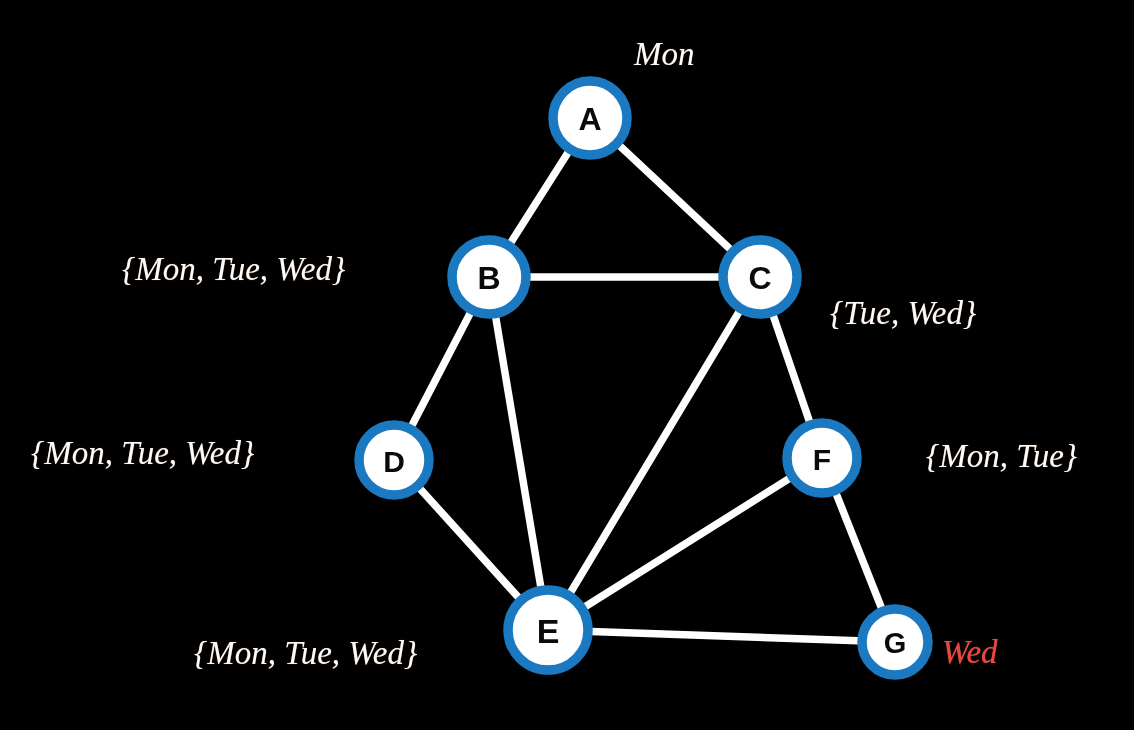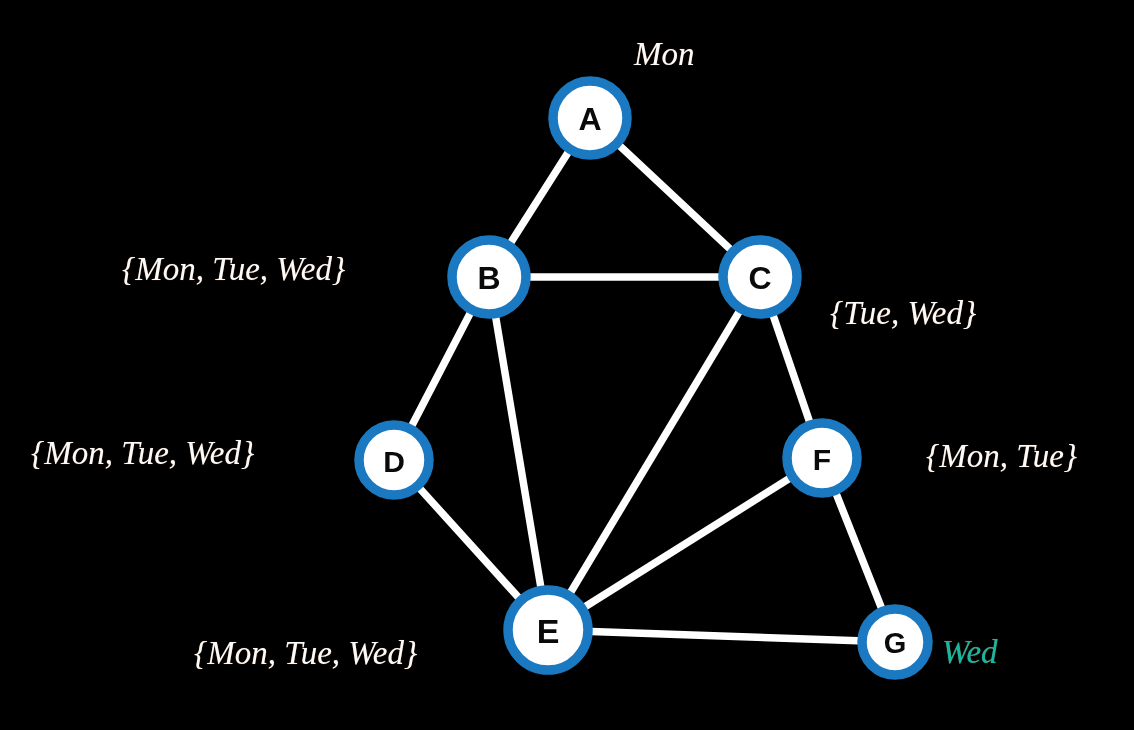--- a/index.html
+++ b/index.html
@@ -108,16 +108,16 @@
       </g>
   </svg>
 
   <div id="labels-layer">
       <div class="domain-label" style="left: 634px; top: 38px; color: rgb(251, 251, 251);">Mon</div>
       <div class="domain-label" style="left: 122px; top: 253px; color: rgb(251, 251, 251);">{Mon, Tue, Wed}</div>
       <div class="domain-label" style="left: 830px; top: 253px; color: rgb(251, 251, 251); margin-top: 44px;">{Tue, Wed}</div>
       <div class="domain-label" style="left: 31px; top: 437px; color: rgb(251, 251, 251);">{Mon, Tue, Wed}</div>
       <div class="domain-label" style="left: 893px; top: 440px; color: rgb(251, 251, 251); margin-left: 33px;">{Mon, Tue}</div>
       <div class="domain-label" style="left: 194px; top: 637px; color: rgb(251, 251, 251);">{Mon, Tue, Wed}</div>
-      <div class="domain-label" style="left: 942px; top: 636px; color: #14b8a6;">Wed</div>
+      <div class="domain-label" style="left: 942px; top: 636px; color: #ef4444;">Wed</div>
     </div>
 
 </div>
 
 </body></html>

